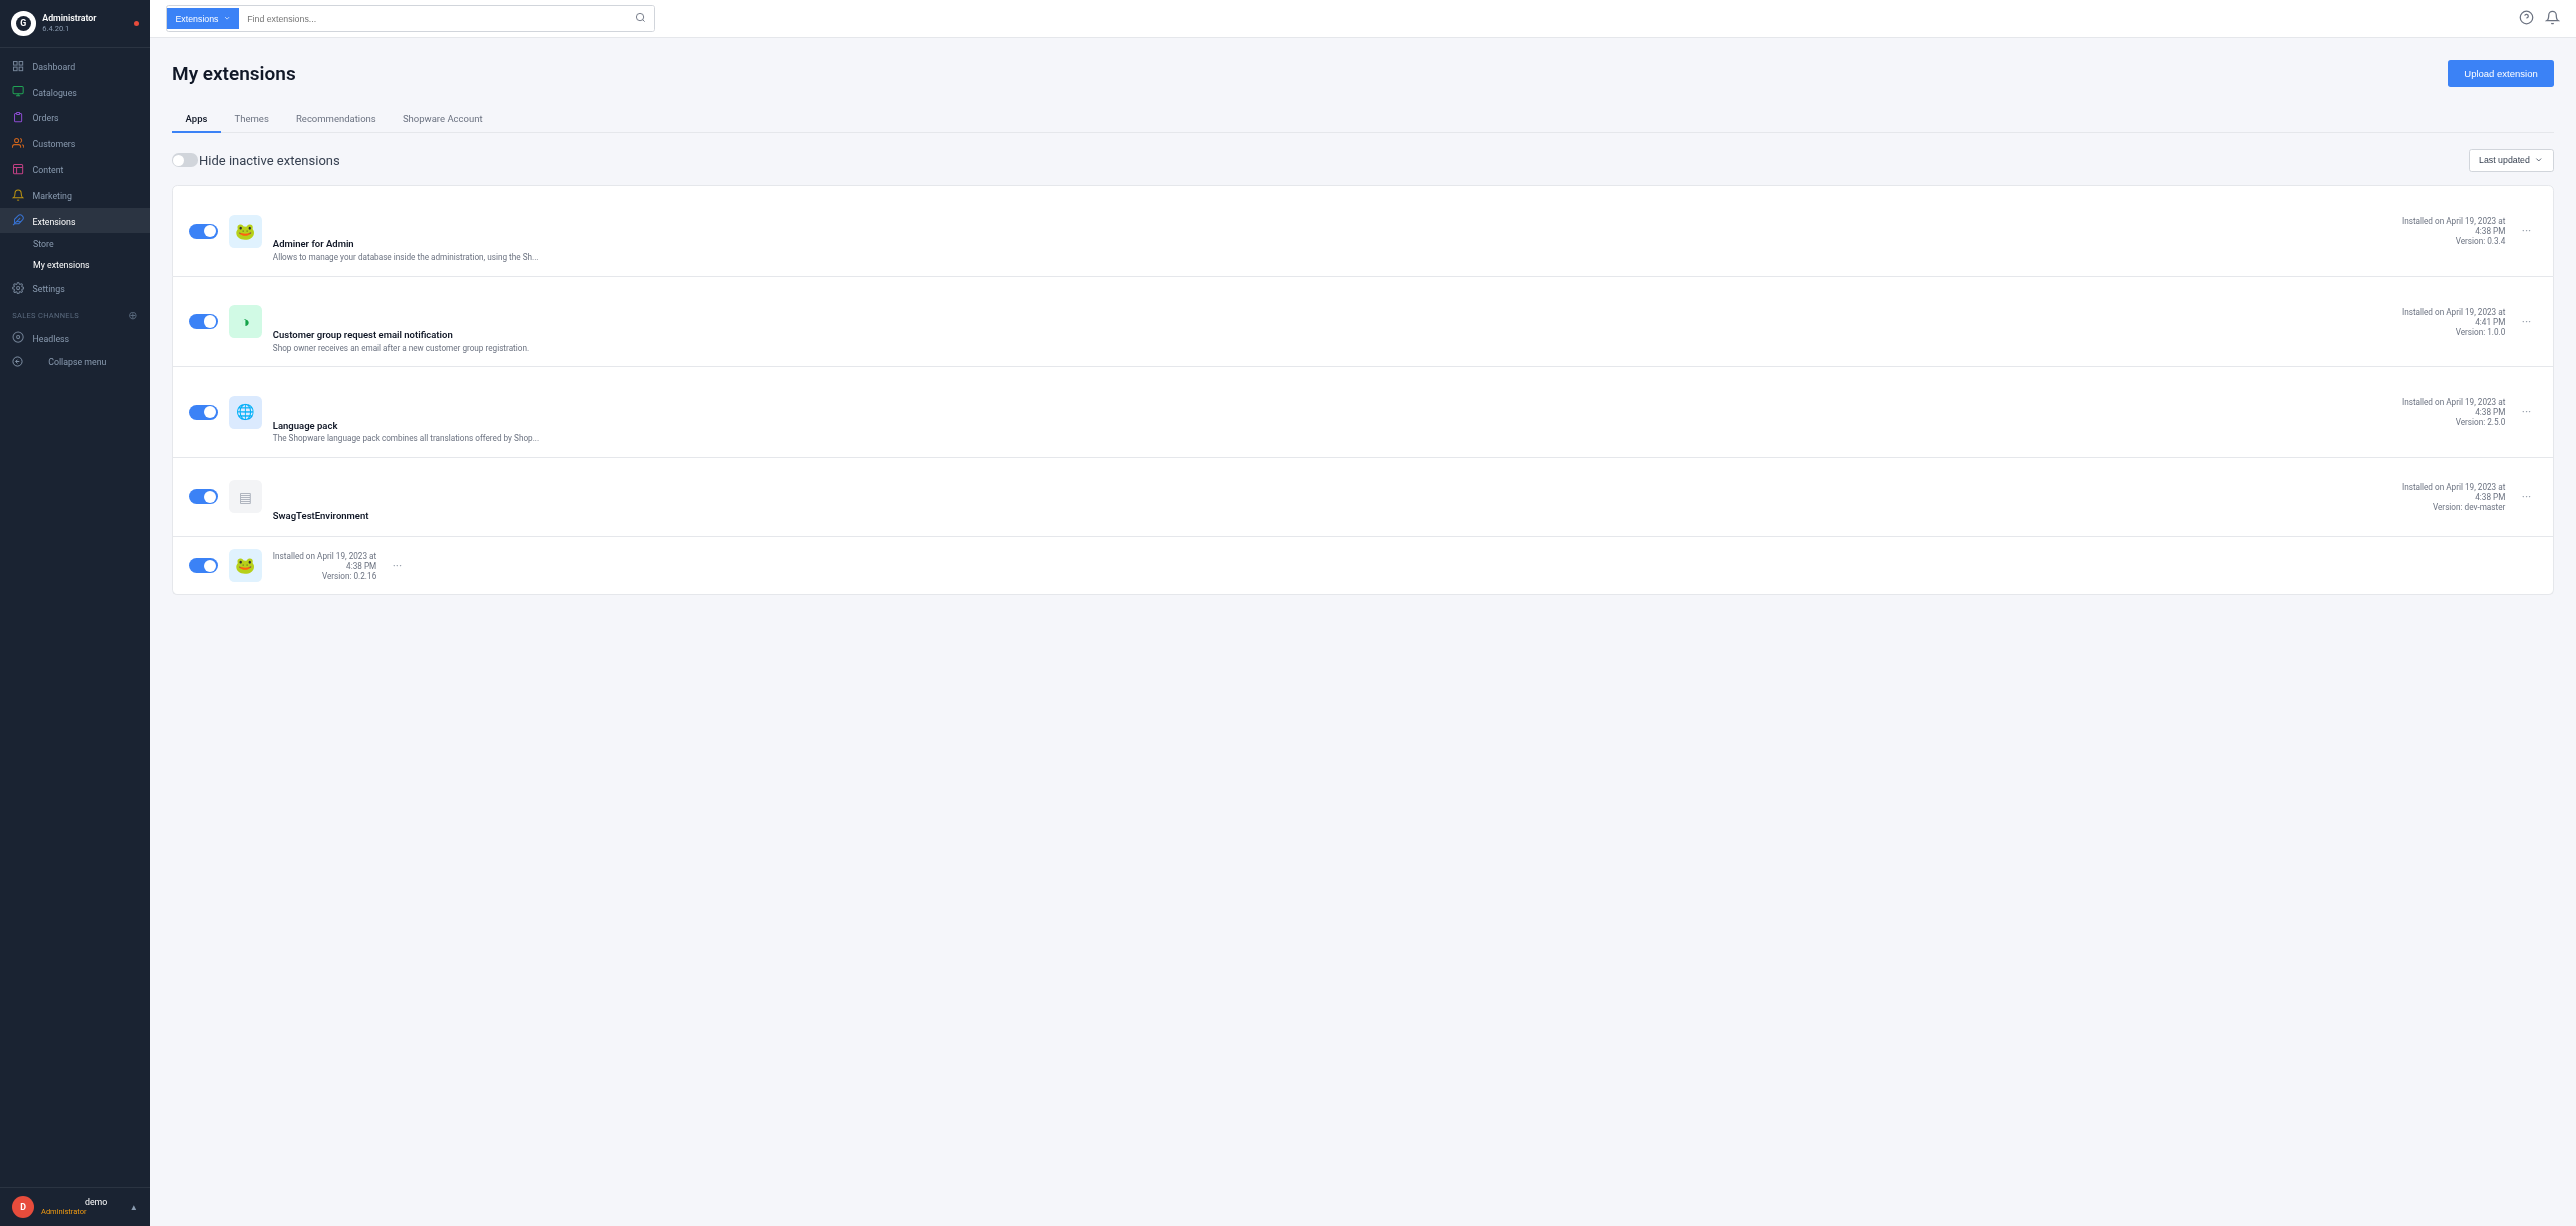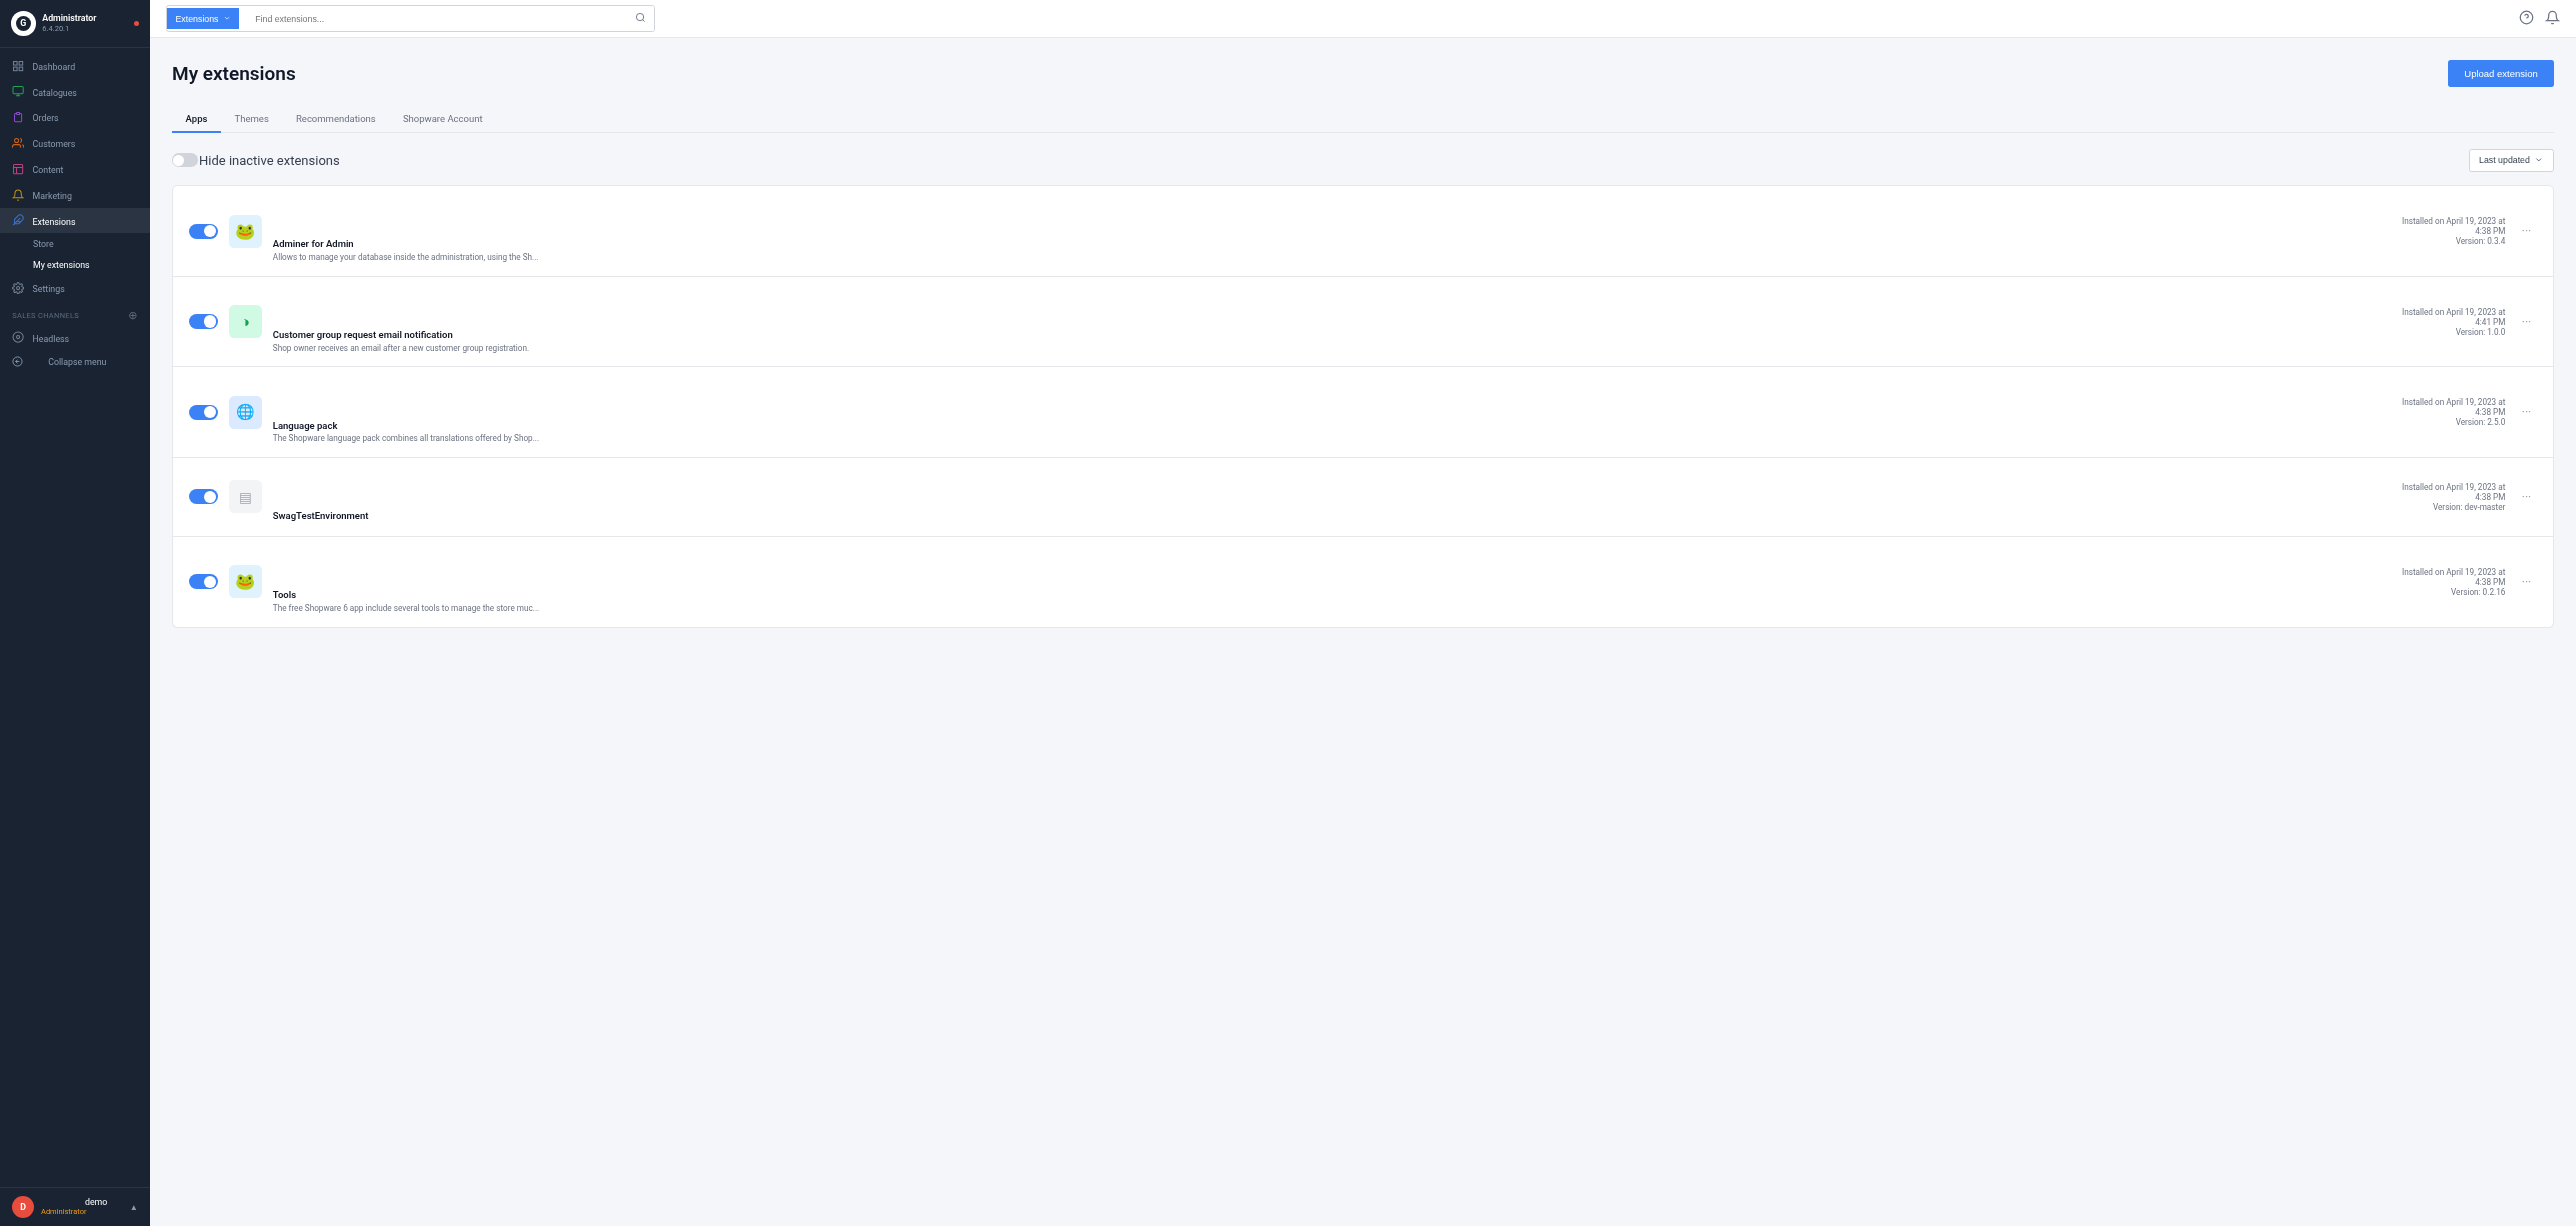--- a/index.html
+++ b/index.html
@@ -102,21 +102,20 @@
       cursor: pointer;
       border: none;
       white-space: nowrap;
     }
     .search-input {
       flex: 1; border: none; outline: none;
       padding: 5.4px 8.2px;
       font-size: 8.8px;
       color: #374151;
       background: #fff;
-      margin-left: 8px;
     }
     .search-btn { padding: 5.4px 8.2px; background: #fff; border: none; cursor: pointer; color: #6b7280; }
     .topbar-actions { margin-left: auto; display: flex; align-items: center; gap: 11px; }
     .topbar-icon { color: #6b7280; cursor: pointer; font-size: 12.2px; }
 
     
     .content { flex: 1; overflow-y: auto; padding: 22px; }
 
     .page-header { display: flex; align-items: center; justify-content: space-between; margin-bottom: 19px; }
     .page-title { font-size: 19px; font-weight: 600; color: #111827; }
@@ -475,24 +474,20 @@
           <div>Version: dev-master</div>
         </div>
         <div class="ext-more">···</div>
       </div>
 
       <div class="ext-row" style="border-radius: 0 0 5.4px 5.4px; border: 0.7px solid #e5e7eb; border-top: none;">
         <div class="ext-toggle">
           <div class="ext-toggle-knob"></div>
         </div>
         <div class="ext-icon icon-frog">🐸</div>
-        <div class="ext-info">
-          <div class="ext-name">Tools</div>
-          <div class="ext-desc">The free Shopware 6 app include several tools to manage the store muc...</div>
-        </div>
         <div class="ext-meta">
           <div>Installed on April 19, 2023 at</div>
           <div>4:38 PM</div>
           <div>Version: 0.2.16</div>
         </div>
         <div class="ext-more">···</div>
       </div>
 
     </div>
   </div>

